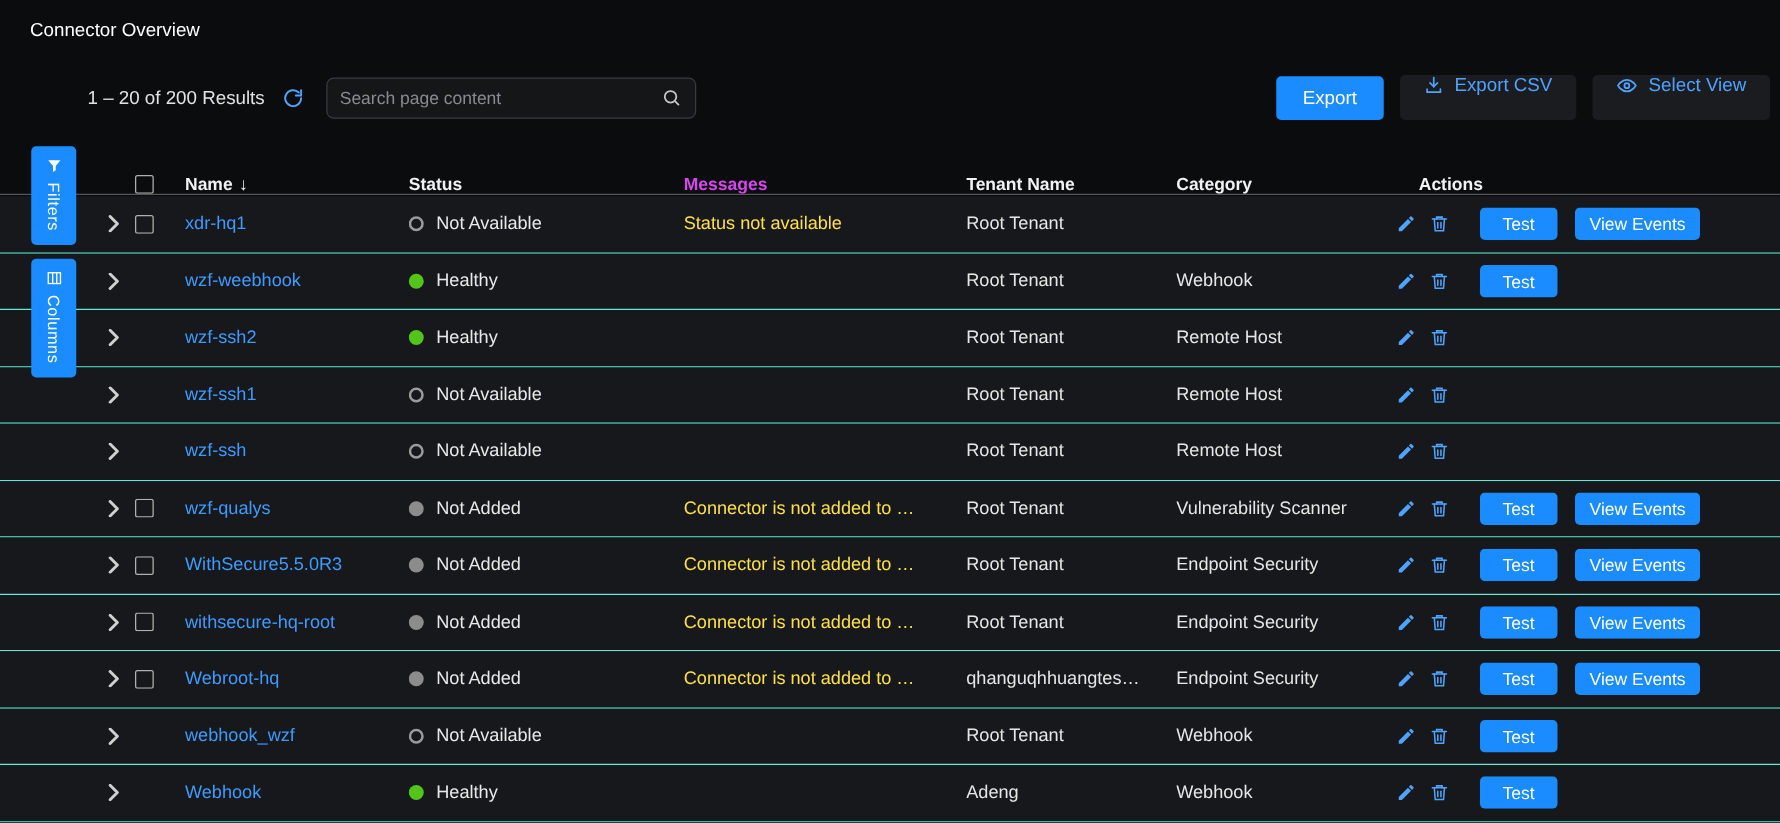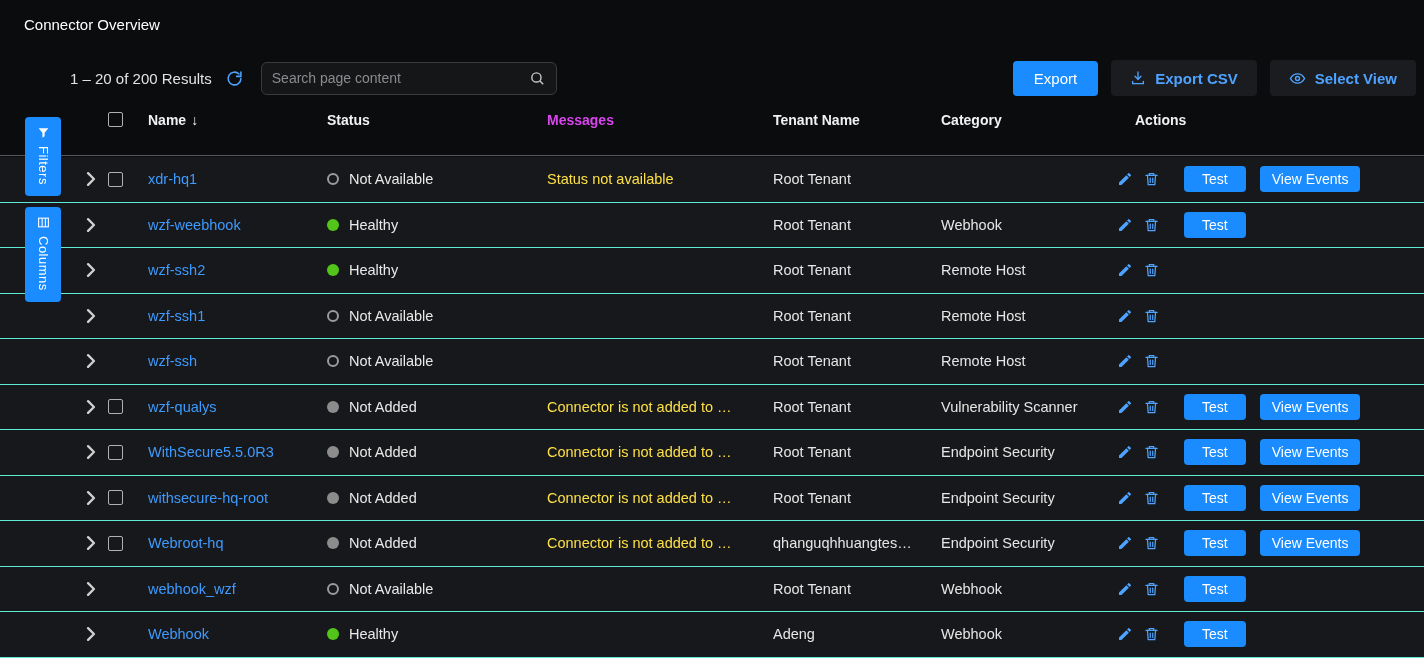--- a/index.html
+++ b/index.html
@@ -34,36 +34,36 @@
   .searchbox input::placeholder { color:#8a8b8f; }
   .toolbar-spacer { flex:1; }
   .btn { border:none; border-radius:4px; cursor:pointer; font-family:"Liberation Sans", sans-serif; }
   .btn-create {
     height:35px; padding:0 21px; font-size:15px;
     background:#1a8cff; color:#ffffff;
   }
   .btn-dark {
     height:36px; padding:0 19px; margin-left:13px; font-size:15px;
     background:#1b1c20; color:#4da3ff;
-    display:inline-flex; align-items:center; gap:9px;font-weight:bold;
+    display:inline-flex; align-items:flex-start; gap:9px;
   }
   
   .side-tab {
     position:absolute; left:25px; width:36px;
     background:#1a8cff; border-radius:4px; color:#fff;
     display:flex; flex-direction:column; align-items:center;
     padding:9px 0 11px 0; gap:7px; cursor:pointer; z-index:5;
   }
   .side-tab .vtext { writing-mode:vertical-rl; font-size:13px; letter-spacing:0.5px; }
   #tab-filters { top:117px; }
   #tab-columns { top:207px; }
   
   .thead {
     position:absolute; left:0; top:112px; width:1424px; height:44px;
-    display:flex; align-items:flex-start; padding-left:86px;
+    display:flex; align-items:flex-end; padding-left:86px;
     border-bottom:1px solid #55565a;
     font-size:14px; font-weight:bold; color:#f2f2f2;
   }
   .tbody { position:absolute; left:0; top:157px; width:1424px; }
   .trow {
     width:1424px; height:45.5px; background:#17181b;
     display:flex; align-items:center; padding-left:86px;
     border-bottom:1px solid #5eead4;
     font-size:14.5px;
   }

